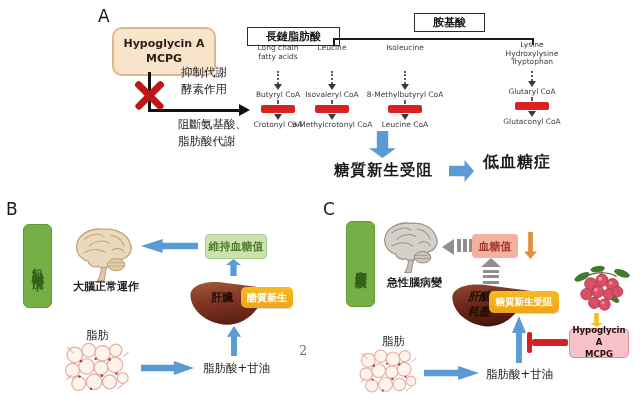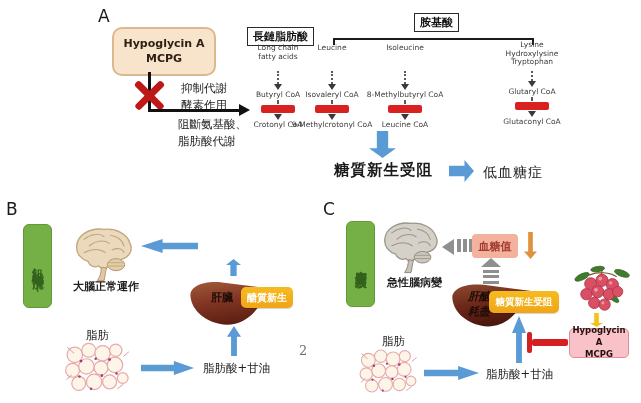--- a/index.html
+++ b/index.html
@@ -11,21 +11,21 @@
   .pre{white-space:pre-line;}
   .ctr{text-align:center;}
   .panel-label{font-size:17px;color:#1a1a1a;}
   
   .toxin-a{
     background:#f8e4cb;border:2px solid #dbb890;border-radius:10px;
     font-size:11px;font-weight:bold;color:#2e2014;line-height:1.35;
     display:flex;align-items:center;justify-content:center;text-align:center;
   }
   .hdr-box{
-    background:#fff;border:1.6px solid #2a2a2a;padding:1px 5px;
+    background:#fff;border:1.6px solid #2a2a2a;padding:1px 18px;
     font-size:11px;font-weight:bold;color:#111;white-space:nowrap;
   }
   .bracket{border-top:2px solid #1a1a1a;border-left:2px solid #1a1a1a;border-right:2px solid #1a1a1a;}
   .pathway{display:flex;flex-direction:column;align-items:center;}
   .substrate{font-size:7.5px;color:#3c3c3c;line-height:1.15;height:27px;}
   .coa{font-size:7.5px;color:#3c3c3c;white-space:nowrap;height:10px;}
   .dashline{width:0;border-left:2px dotted #5a5a5a;}
   .ah-down{width:0;height:0;border-left:4px solid transparent;border-right:4px solid transparent;border-top:6px solid #3a3a3a;}
   .redbar{width:34px;height:8px;background:#d92121;border-radius:2px;margin:1px 0;}
   .xbar{position:absolute;left:0;top:15px;width:37px;height:6.5px;background:#bf1818;border-radius:3px;}
@@ -84,21 +84,21 @@
 
   <div class="abs toxin-a pre" style="left:112px;top:27px;width:100px;height:45px;">Hypoglycin A
 MCPG</div>
 
   <div class="abs" style="left:148px;top:72px;width:3px;height:39px;background:#111;"></div>
 
   <div class="abs" style="left:131px;top:77px;width:37px;height:37px;">
     <div class="xbar" style="transform:rotate(45deg);"></div>
     <div class="xbar" style="transform:rotate(-45deg);"></div>
   </div>
-  <div class="abs blk-txt pre" style="left:181px;top:80px;">抑制代謝
+  <div class="abs blk-txt pre" style="left:181px;top:64px;">抑制代謝
 酵素作用</div>
 
   <div class="abs" style="left:148px;top:109px;width:91px;height:3px;background:#111;"></div>
   <div class="abs" style="left:239px;top:104px;width:0;height:0;border-top:6px solid transparent;border-bottom:6px solid transparent;border-left:11px solid #111;"></div>
   <div class="abs hdr-box" style="left:247px;top:27px;">長鏈脂肪酸</div>
 
   <div class="abs blk-txt pre" style="left:178px;top:116px;">阻斷氨基酸、
 脂肪酸代謝</div>
   <div class="abs hdr-box" style="left:414px;top:13px;">胺基酸</div>
   <div class="abs bracket" style="left:333px;top:38px;width:197px;height:5px;"></div>
@@ -147,35 +147,36 @@
     <div class="coa">Glutaryl CoA</div>
     <div class="dashline" style="height:4px;"></div>
     <div class="redbar"></div>
     <div class="ah-down"></div>
     <div class="coa">Glutaconyl CoA</div>
   </div>
 
   <div class="abs ar ar-down" style="left:369px;top:131px;width:27px;height:27px;"></div>
   <div class="abs big-zh" style="left:334px;top:160px;font-size:15.5px;font-weight:600;letter-spacing:1px;">糖質新生受阻</div>
   <div class="abs ar ar-right" style="left:449px;top:160px;width:25px;height:22px;"></div>
-  <div class="abs big-zh" style="left:483px;top:164px;font-size:14px;font-weight:400;letter-spacing:1px;">低血糖症</div>
+  <div class="abs big-zh" style="left:483px;top:152px;font-size:16px;font-weight:700;letter-spacing:1px;">低血糖症</div>
 
   <div class="abs panel-label" style="left:6px;top:199px;">B</div>
   <div class="abs vbox" style="left:23px;top:224px;width:27px;height:82px;">飢餓情況下</div>
 
   <svg class="abs" style="left:70px;top:226px;" width="68" height="56" viewBox="0 0 100 84">
     <path d="M50 5 C28 2 10 14 9 30 C8 42 16 50 26 53 C28 60 36 63 42 60 C44 64 52 65 55 61 C66 64 76 58 76 50 C88 47 94 36 89 26 C85 12 68 3 50 5 Z" fill="#ead9bc" stroke="#c3a67e" stroke-width="2"></path>
     <path d="M20 20 C30 12 44 10 50 16 M28 30 C36 22 50 20 58 26 M20 40 C32 34 44 34 52 40 M60 14 C70 16 78 22 80 30 M62 36 C70 32 78 34 80 40" fill="none" stroke="#c3a67e" stroke-width="1.6" stroke-linecap="round"></path>
     <ellipse cx="68" cy="58" rx="13" ry="9" fill="#e2cda9" stroke="#b8986c" stroke-width="1.5"></ellipse>
     <path d="M57 55 L79 55 M57 60 L79 60" stroke="#b8986c" stroke-width="1"></path>
     <path d="M46 62 C46 70 44 76 40 82 L50 82 C52 74 52 68 54 63 Z" fill="#dfc9a4" stroke="#b8986c" stroke-width="1.5"></path>
   </svg>
   <div class="abs caption" style="left:73px;top:279px;">大腦正常運作</div>
 
   <div class="abs ar ar-left" style="left:141px;top:239px;width:57px;height:14px;"></div>
+  <div class="abs greenbox" style="left:205px;top:234px;width:60px;height:23px;">維持血糖值</div>
   <div class="abs ar ar-up" style="left:226px;top:259px;width:15px;height:17px;"></div>
 
   <svg class="abs" style="left:186px;top:276px;" width="98" height="58" viewBox="0 0 130 74">
     <defs>
       <linearGradient id="livB" x1="0" y1="0" x2="0.3" y2="1">
         <stop offset="0" stop-color="#a15a39"></stop>
           <stop offset="0.5" stop-color="#823524"></stop>
           <stop offset="1" stop-color="#5c2012"></stop>
       </linearGradient>
     </defs>

